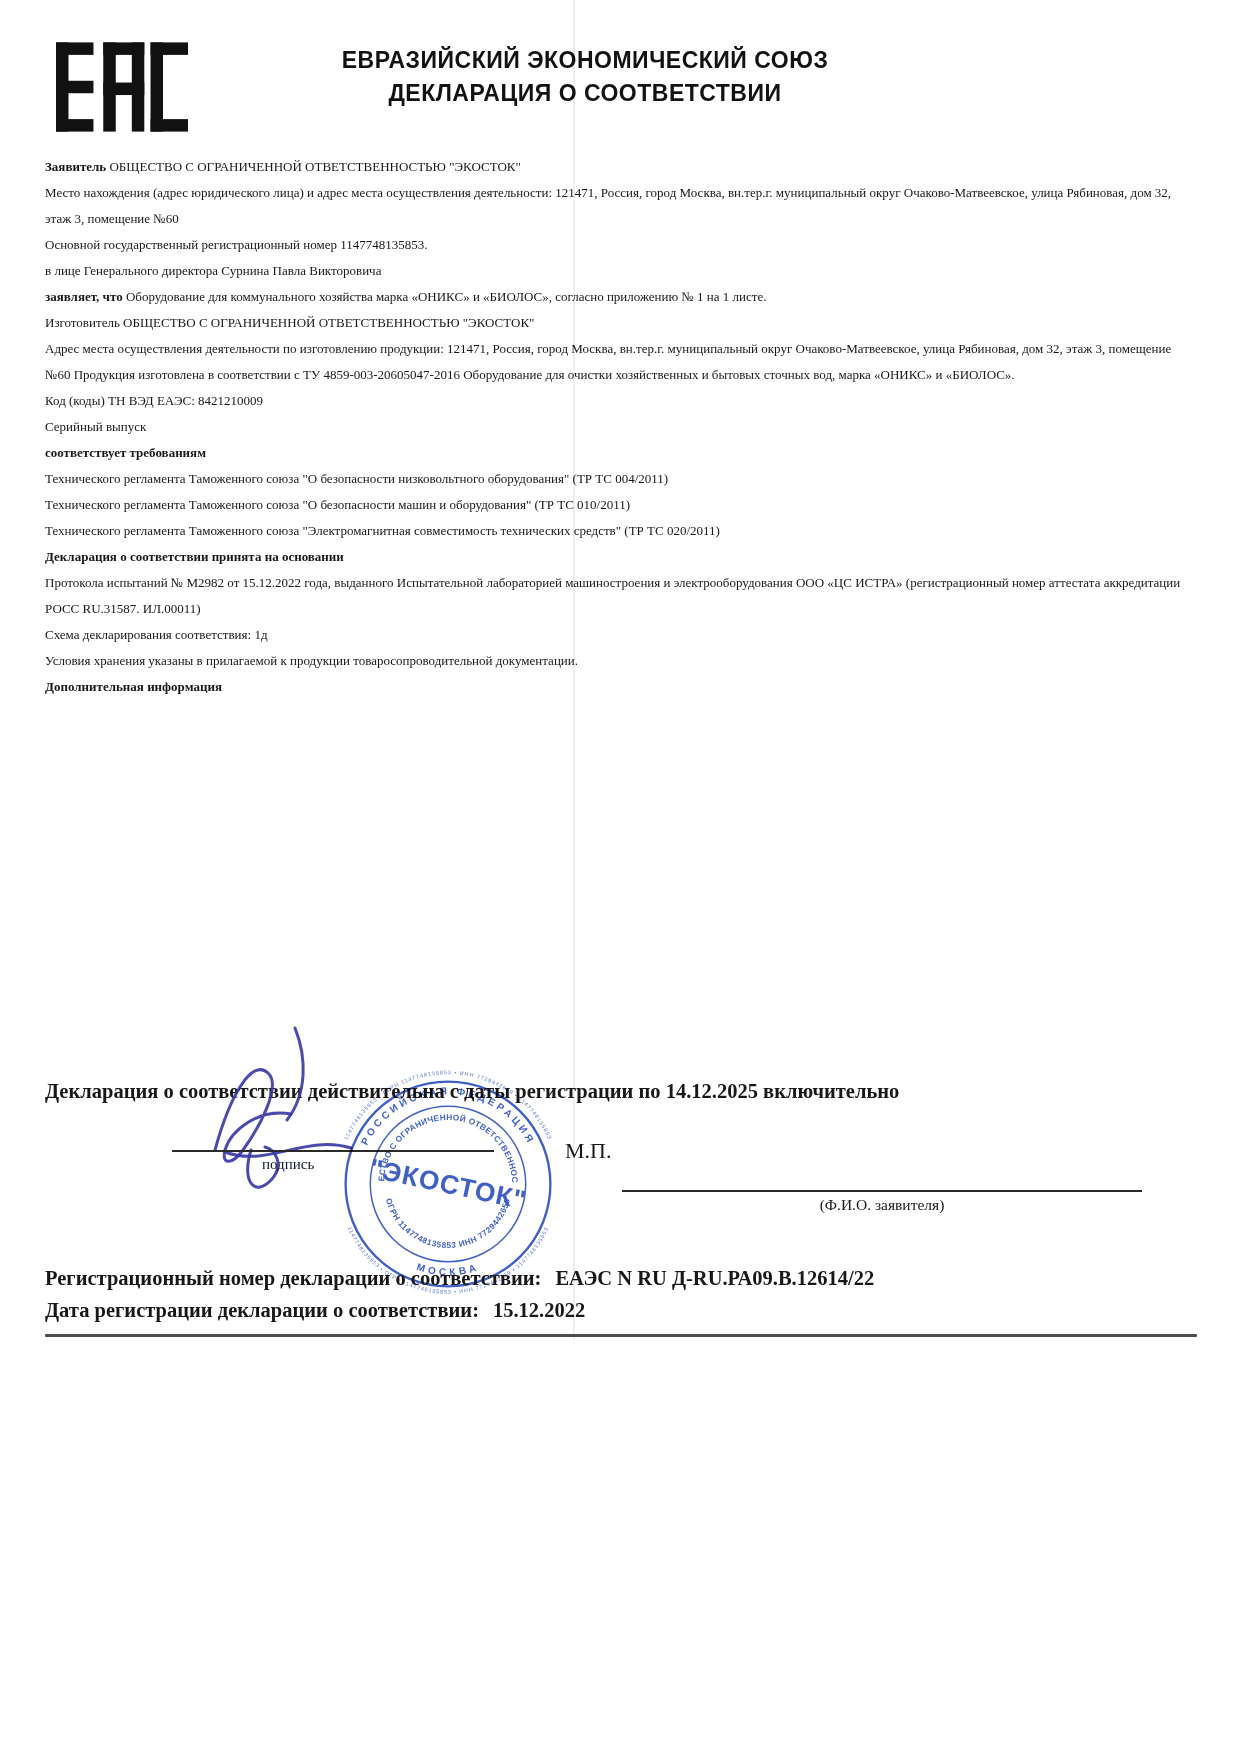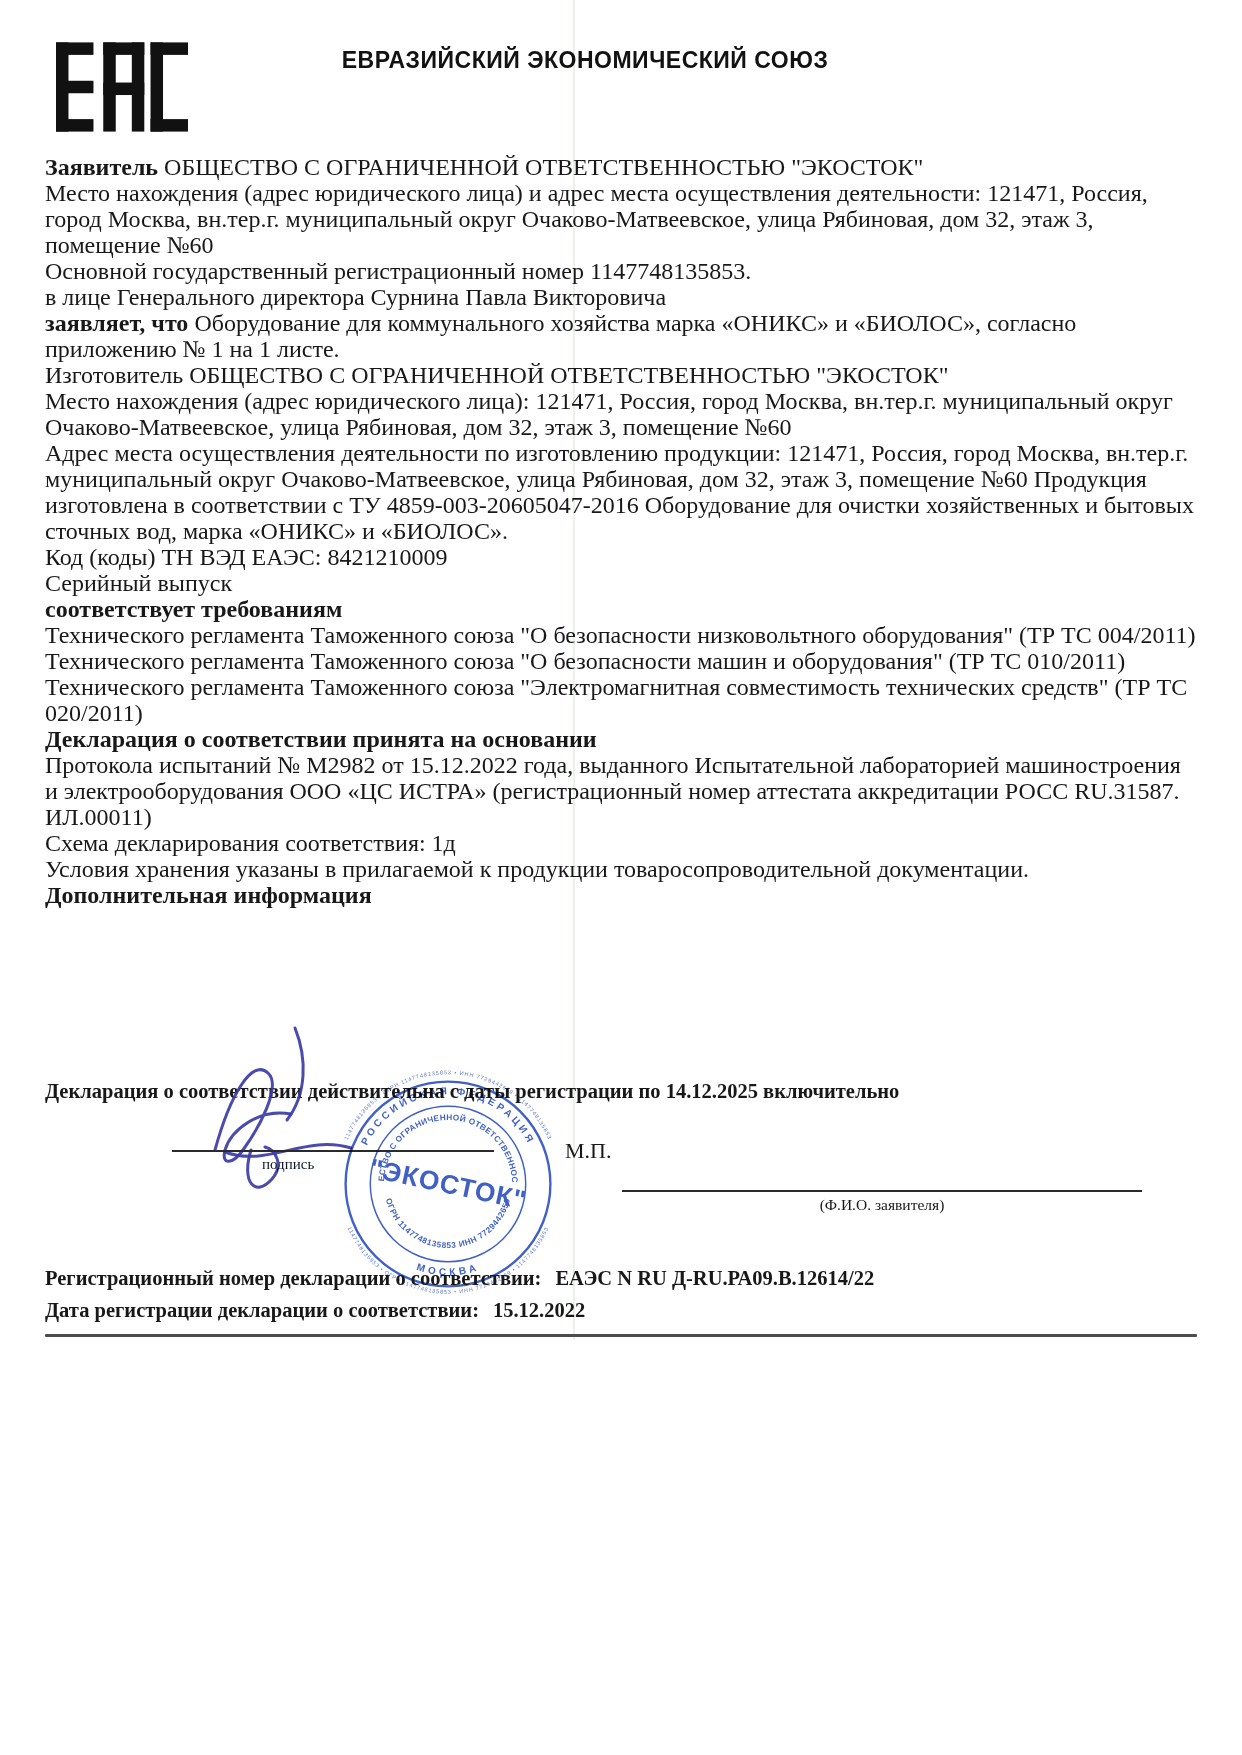--- a/index.html
+++ b/index.html
@@ -14,21 +14,21 @@
   
   .eac { position:absolute; left:56px; top:36px; width:132px; height:102px; }
   .eac rect { fill:#111111; }
   
   .title {
     position:absolute; left:160px; top:44px; width:850px; text-align:center;
     font-family:"Liberation Sans", sans-serif; font-weight:bold; font-size:23px;
     line-height:33px; color:#121212; letter-spacing:0.5px;
   }
   
-  .body { position:absolute; left:45px; top:154px; width:1152px; font-size:24px; line-height:26px; }
+  .body { position:absolute; left:45px; top:154px; width:1152px; font-size:13px; line-height:26px; }
   .body p { margin:0; }
   .body b { font-weight:bold; }
   
   .validity {
     position:absolute; left:45px; top:1078px; width:1152px;
     font-weight:bold; font-size:20.5px; line-height:26px;
   }
   
   .sig-svg { position:absolute; left:155px; top:1000px; width:360px; height:210px; }
   .sig-svg path { stroke:#3c3ca6; stroke-width:3; fill:none; stroke-linecap:round; opacity:0.92; }
@@ -72,30 +72,30 @@
       <rect x="85" y="0" width="14" height="100"></rect>
     <rect x="53" y="0" width="46" height="14"></rect>
       <rect x="53" y="45" width="46" height="14"></rect>
     <rect x="106" y="0" width="14" height="100"></rect>
       <rect x="106" y="0" width="42" height="14"></rect>
     <rect x="106" y="86" width="42" height="14"></rect>
   </svg>
 
   <div class="title">
     <div>ЕВРАЗИЙСКИЙ ЭКОНОМИЧЕСКИЙ СОЮЗ</div>
+    <div>ДЕКЛАРАЦИЯ О СООТВЕТСТВИИ</div>
   </div>
 
   <div class="body">
       <p><b>Заявитель</b><span> ОБЩЕСТВО С ОГРАНИЧЕННОЙ ОТВЕТСТВЕННОСТЬЮ "ЭКОСТОК"</span></p>
       <p><span>Место нахождения (адрес юридического лица) и адрес места осуществления деятельности: 121471, Россия, город Москва, вн.тер.г. муниципальный округ Очаково-Матвеевское, улица Рябиновая,  дом 32, этаж 3, помещение №60</span></p>
       <p><span>Основной государственный регистрационный номер 1147748135853.</span></p>
       <p><span>в лице Генерального директора Сурнина Павла Викторовича</span></p>
       <p><b>заявляет, что</b><span> Оборудование для коммунального хозяйства марка «ОНИКС» и «БИОЛОС», согласно приложению № 1 на 1 листе.</span></p>
       <p><span>Изготовитель ОБЩЕСТВО С ОГРАНИЧЕННОЙ ОТВЕТСТВЕННОСТЬЮ "ЭКОСТОК"</span></p>
-      <p><span>Место нахождения (адрес юридического лица): 121471, Россия, город Москва, вн.тер.г. муниципальный округ Очаково-Матвеевское, улица Рябиновая,  дом 32, этаж 3, помещение №60</span></p>
       <p><span>Адрес места осуществления деятельности по изготовлению продукции: 121471, Россия, город Москва,  вн.тер.г. муниципальный округ Очаково-Матвеевское, улица Рябиновая, дом 32, этаж 3, помещение №60 Продукция изготовлена в соответствии с ТУ 4859-003-20605047-2016 Оборудование для очистки хозяйственных и бытовых сточных вод, марка «ОНИКС» и «БИОЛОС».</span></p>
       <p><span>Код (коды) ТН ВЭД ЕАЭС: 8421210009</span></p>
       <p><span>Серийный выпуск</span></p>
       <p><b>соответствует требованиям</b></p>
       <p><span>Технического регламента Таможенного союза "О безопасности низковольтного оборудования" (ТР ТС 004/2011)</span></p>
       <p><span>Технического регламента Таможенного союза "О безопасности машин и оборудования" (ТР ТС 010/2011)</span></p>
       <p><span>Технического регламента Таможенного союза "Электромагнитная совместимость технических средств" (ТР ТС 020/2011)</span></p>
       <p><b>Декларация о соответствии принята на основании</b></p>
       <p><span>Протокола испытаний № М2982 от 15.12.2022 года, выданного Испытательной лабораторией машиностроения и электрооборудования ООО «ЦС ИСТРА» (регистрационный номер аттестата аккредитации РОСС RU.31587. ИЛ.00011)</span></p>
       <p><span>Схема декларирования соответствия: 1д</span></p>

